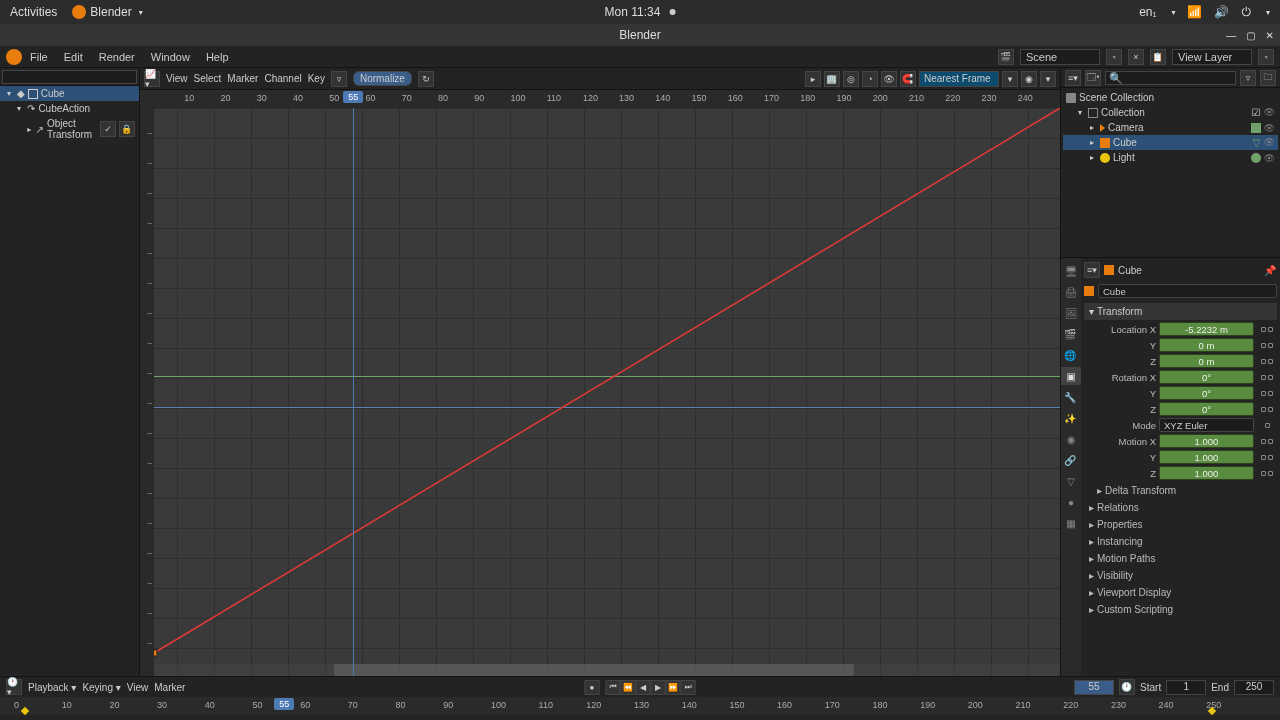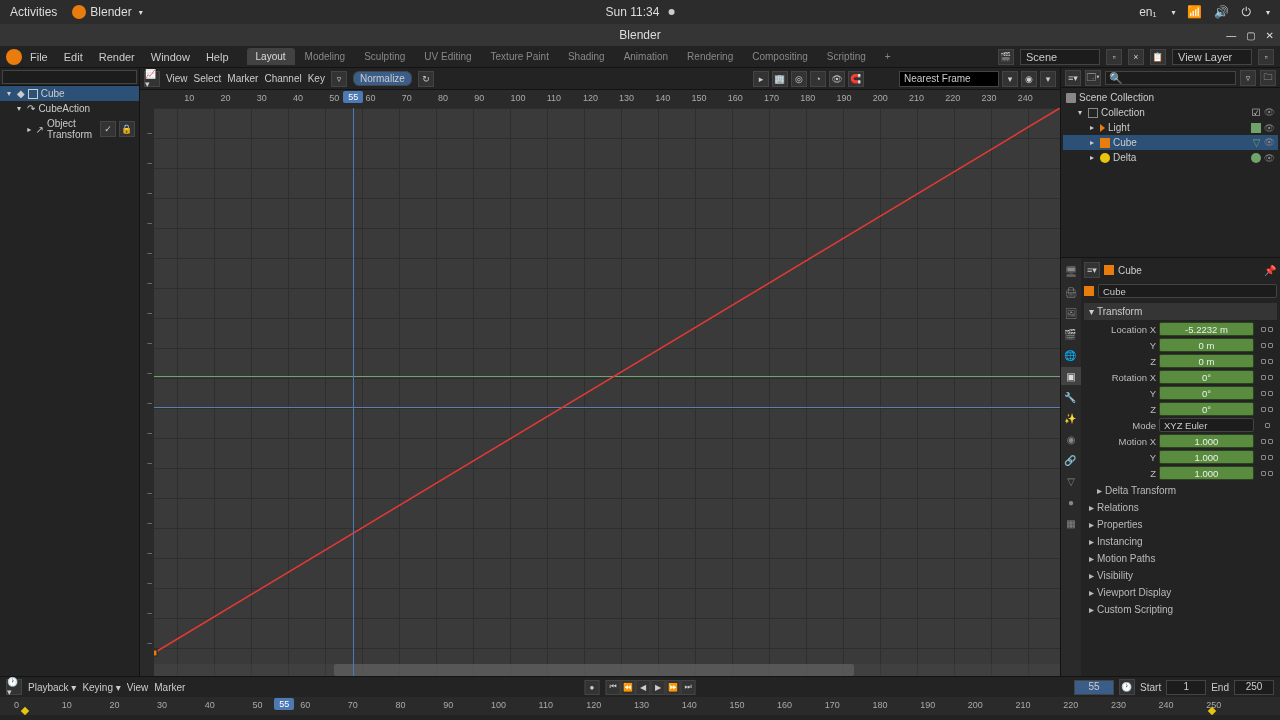--- a/index.html
+++ b/index.html
@@ -33,21 +33,21 @@
 .workspace { display: flex; height: 608px; }
 .left-panel { width: 140px; background: #232323; border-right: 1px solid #131313; }
 .graph-area { flex: 1; display: flex; flex-direction: column; background: #232323; position: relative; }
 .right-col { width: 220px; display: flex; flex-direction: column; border-left: 1px solid #131313; }
 
 
 .graph-header { height: 22px; background: #232323; display: flex; align-items: center; padding: 0 4px; gap: 6px; border-bottom: 1px solid #131313; font-size: 10px; }
 .ghdr-btn { padding: 1px 6px; background: #333; border: 1px solid #444; border-radius: 6px; }
 .ghdr-btn.active { background: #3a5d8a; }
 .ghdr-right { margin-left: auto; display: flex; gap: 3px; align-items: center; }
-.small-field { background: #000000; border: 1px solid #444; padding: 1px 4px; height: 16px; width: 100px; font-size: 10px; margin-left: 32px; }
+.small-field { background: #0c4a6e; border: 1px solid #444; padding: 1px 4px; height: 16px; width: 80px; font-size: 10px; }
 
 
 .g-ruler { height: 18px; background: #2a2a2a; display: flex; position: relative; font-size: 9px; color: #aaa; overflow: hidden; }
 .g-ruler span { position: absolute; top: 3px; }
 .frame-marker { position: absolute; background: #4d7ab5; color: #fff; padding: 1px 5px; border-radius: 2px; top: 1px; font-size: 9px; }
 
 
 .g-canvas { flex: 1; position: relative; background:
   repeating-linear-gradient(to right, #2e2e2e 0, #2e2e2e 1px, transparent 1px, transparent 37px),
   repeating-linear-gradient(to bottom, #2e2e2e 0, #2e2e2e 1px, transparent 1px, transparent 30px),
@@ -119,21 +119,21 @@
 <body>
 
 <div class="gnome-bar">
   <span>Activities</span>
   <span class="app-ind">
     <span class="blender-orange"></span>
     <span>Blender</span>
       <span class="tri">▾</span>
   </span>
   <div class="center">
-    <span>Sun 11:34</span>
+    <span>Mon 11:34</span>
       <span class="dot"></span>
   </div>
   <div class="right">
     <span>en₁</span>
       <span class="tri">▾</span>
     <span>📶</span>
     <span>🔊</span>
     <span>⏻</span>
     <span class="tri">▾</span>
   </div>
@@ -148,33 +148,20 @@
   </div>
 </div>
 
 <div class="bl-menu">
   <span class="bl-logo"></span>
   <span class="m-item">File</span>
   <span class="m-item">Edit</span>
   <span class="m-item">Render</span>
   <span class="m-item">Window</span>
   <span class="m-item">Help</span>
-  <div class="tabs">
-    <span class="tab active">Layout</span>
-    <span class="tab">Modeling</span>
-    <span class="tab">Sculpting</span>
-    <span class="tab">UV Editing</span>
-    <span class="tab">Texture Paint</span>
-    <span class="tab">Shading</span>
-    <span class="tab">Animation</span>
-    <span class="tab">Rendering</span>
-    <span class="tab">Compositing</span>
-    <span class="tab">Scripting</span>
-    <span class="tab">+</span>
-  </div>
   <div class="right-side">
     <span class="mini-btn">🎬</span>
     <span class="bl-scene-field">Scene</span>
     <span class="mini-btn">▫</span>
     <span class="mini-btn">×</span>
     <span class="mini-btn">📋</span>
     <span class="bl-scene-field">View Layer</span>
     <span class="mini-btn">▫</span>
   </div>
 </div>
@@ -311,39 +298,39 @@
             <span class="tiny-icon ci-col"></span>
             <span>Collection</span>
           <span class="r">
               <span>☑</span>
               <span class="eye">👁</span>
             </span>
         </div>
         <div class="outl-item" style="padding-left:24px">
           <span class="exp">▸</span>
             <span class="ci-cam"></span>
-            <span>Light</span>
+            <span>Camera</span>
           <span class="r">
               <span style="width:10px;height:10px;background:#6fa36a;display:inline-block"></span>
               <span class="eye">👁</span>
             </span>
         </div>
         <div class="outl-item selected" style="padding-left:24px">
           <span class="exp">▸</span>
             <span class="tiny-icon ci-cube"></span>
             <span>Cube</span>
           <span class="r">
               <span style="color:#6fa36a">▽</span>
               <span class="eye">👁</span>
             </span>
         </div>
         <div class="outl-item" style="padding-left:24px">
           <span class="exp">▸</span>
             <span class="tiny-icon ci-light"></span>
-            <span>Delta</span>
+            <span>Light</span>
           <span class="r">
               <span style="width:10px;height:10px;background:#6fa36a;border-radius:50%;display:inline-block"></span>
               <span class="eye">👁</span>
             </span>
         </div>
       </div>
     </div>
 
     <div class="properties">
       <div class="prop-tabs">

